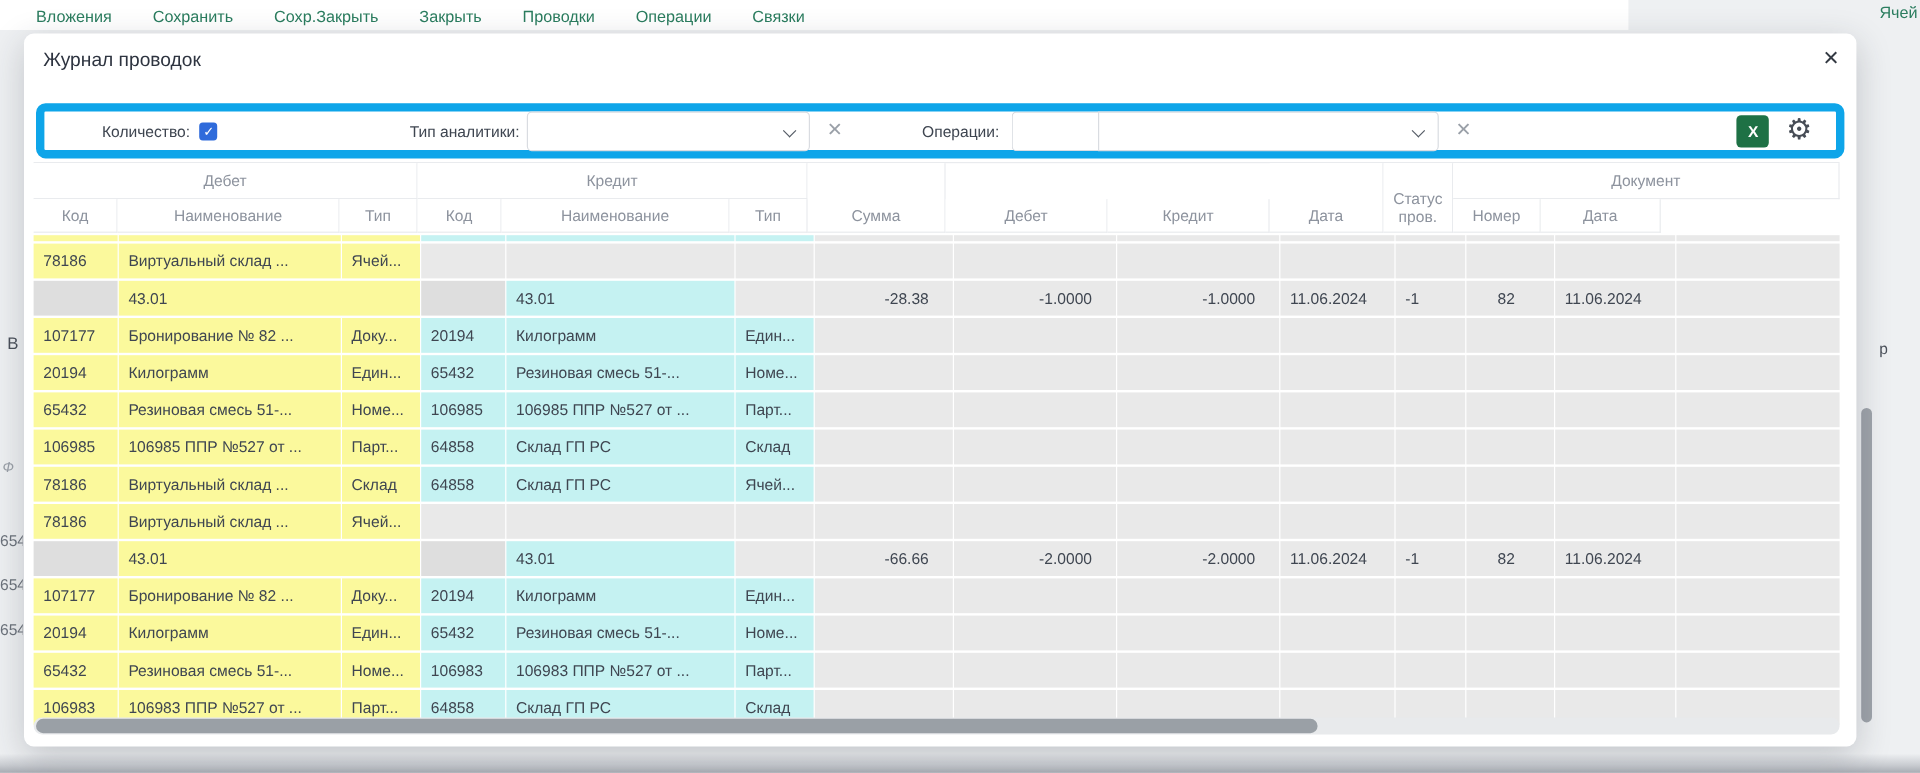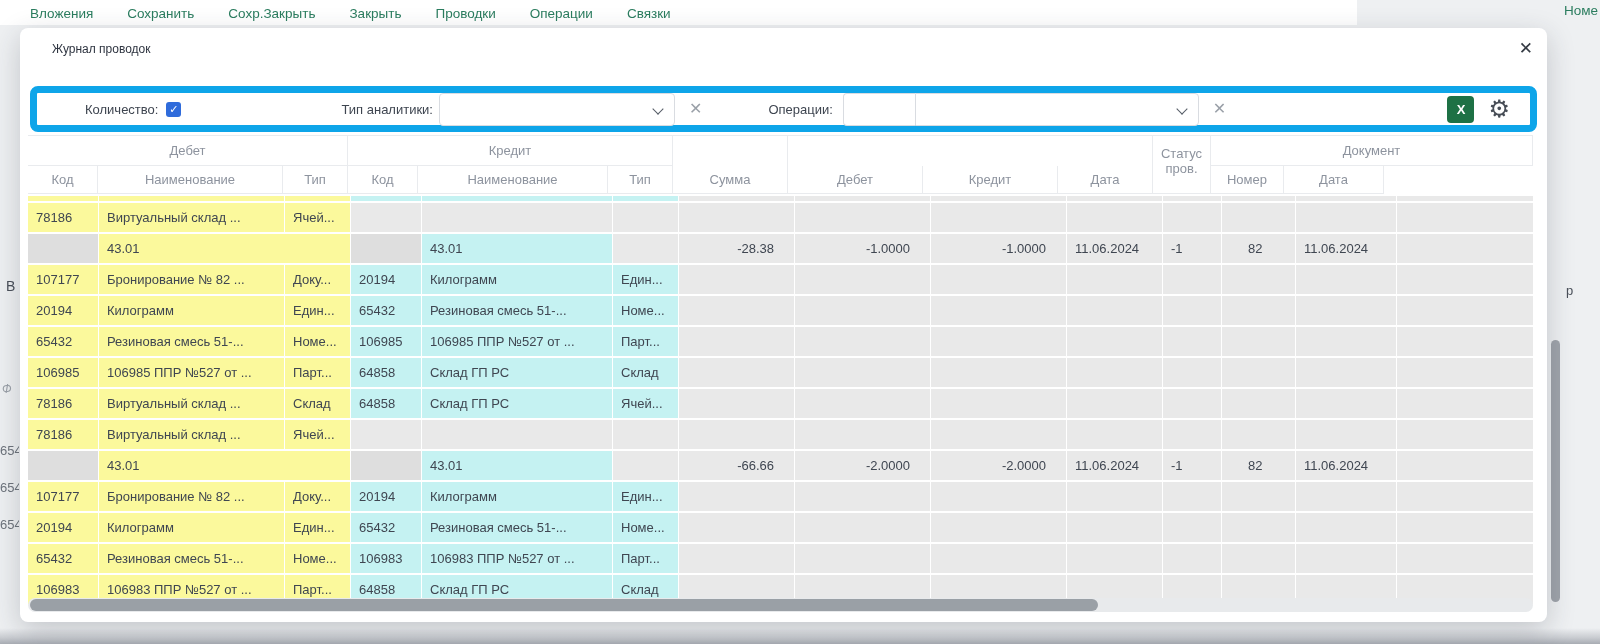--- a/index.html
+++ b/index.html
@@ -13,21 +13,21 @@
     display:flex;align-items:flex-end;padding:0 0 4px 30px;gap:34px;}
   .menu-item{color:var(--menu-green,#2b7d5f);font-size:13.5px;cursor:pointer;white-space:nowrap;}
   .menu-right{position:absolute;right:2px;top:3px;color:var(--menu-green,#2b7d5f);font-size:13.5px;white-space:nowrap;}
   .frag{position:absolute;color:#4a505a;font-size:13px;overflow:hidden;white-space:nowrap;}
   .bottom-fade{position:absolute;left:0;top:628px;width:1600px;height:16px;
     background:linear-gradient(to bottom,#eef0f2 0%,#c9ccd1 60%,#a8acb3 100%);}
   .page-vscroll{position:absolute;left:1551px;top:340px;width:9px;height:262px;background:#9fa4ab;border-radius:5px;}
   
   .modal{position:absolute;left:20px;top:28px;width:1527px;height:594px;background:#fff;
     border-radius:8px;box-shadow:0 8px 28px rgba(40,45,60,.22);overflow:hidden;}
-  .modal-title{position:absolute;left:32px;top:14px;font-size:12px;color:#2e3440;}
+  .modal-title{position:absolute;left:16px;top:14px;font-size:16px;color:#2e3440;}
   .modal-close{position:absolute;right:14px;top:12px;font-size:17px;color:#343a43;cursor:pointer;line-height:1;}
   
   .filterbar{position:absolute;left:10px;top:58px;width:1507px;height:46px;border:7px solid #0ea5e9;
     border-radius:8px;display:flex;align-items:center;background:#fff;padding:0 20px 0 48px;}
   .flabel{font-size:13px;color:#3e4550;white-space:nowrap;}
   .checkbox{width:15px;height:15px;border-radius:3px;background:var(--checkbox-blue,#2f6bdb);
     color:#fff;font-size:11px;font-weight:bold;display:flex;align-items:center;justify-content:center;
     margin-left:8px;cursor:pointer;}
   .selectbox{height:33px;border:1px solid #d9dce1;border-radius:4px;background:#fff;position:relative;cursor:pointer;}
   .chev{position:absolute;right:12px;top:11px;width:8px;height:8px;border-right:1.8px solid #555c66;
@@ -67,21 +67,21 @@
 
 <div class="topbar">
     <span class="menu-item">Вложения</span>
     <span class="menu-item">Сохранить</span>
     <span class="menu-item">Сохр.Закрыть</span>
     <span class="menu-item">Закрыть</span>
     <span class="menu-item">Проводки</span>
     <span class="menu-item">Операции</span>
     <span class="menu-item">Связки</span>
   </div>
-<div class="menu-right">Номе</div>
+<div class="menu-right">Ячей</div>
 
 <div class="frag" style="left:6px;top:278px;font-size:14px;">В</div>
 <div class="frag" style="left:2px;top:382px;color:#9aa0a8;font-style:italic;font-size:12px;">Ф</div>
 <div class="frag" style="left:0;top:443px;width:19px;color:#6d737c;">654</div>
 <div class="frag" style="left:0;top:480px;width:19px;color:#6d737c;">654</div>
 <div class="frag" style="left:0;top:517px;width:19px;color:#6d737c;">654</div>
 <div class="frag" style="left:1566px;top:283px;">р</div>
 
 <div class="page-vscroll"></div>
 <div class="bottom-fade"></div>
@@ -114,21 +114,21 @@
     <span class="excel-btn">X</span>
     <span class="gear">⚙</span>
   </div>
 
   <div class="table">
     <div class="thead">
       <div class="h" style="grid-column:1/4;grid-row:1;">Дебет</div>
       <div class="h" style="grid-column:4/7;grid-row:1;">Кредит</div>
       <div class="h tall" style="grid-column:7;grid-row:1/3;">Сумма</div>
       <div class="h tall" style="grid-column:10;grid-row:1/3;">Дата</div>
-      <div class="h tall" style="grid-column:11;grid-row:1/3;padding-bottom:17px;">
+      <div class="h tall" style="grid-column:11;grid-row:1/3;padding-bottom:5px;">
         <span>Статус</span>
         <span>пров.</span>
       </div>
       <div class="h" style="grid-column:12/15;grid-row:1;">Документ</div>
 
       <div class="h" style="grid-column:1;grid-row:2;">Код</div>
       <div class="h" style="grid-column:2;grid-row:2;">Наименование</div>
       <div class="h" style="grid-column:3;grid-row:2;">Тип</div>
       <div class="h" style="grid-column:4;grid-row:2;">Код</div>
       <div class="h" style="grid-column:5;grid-row:2;">Наименование</div>

